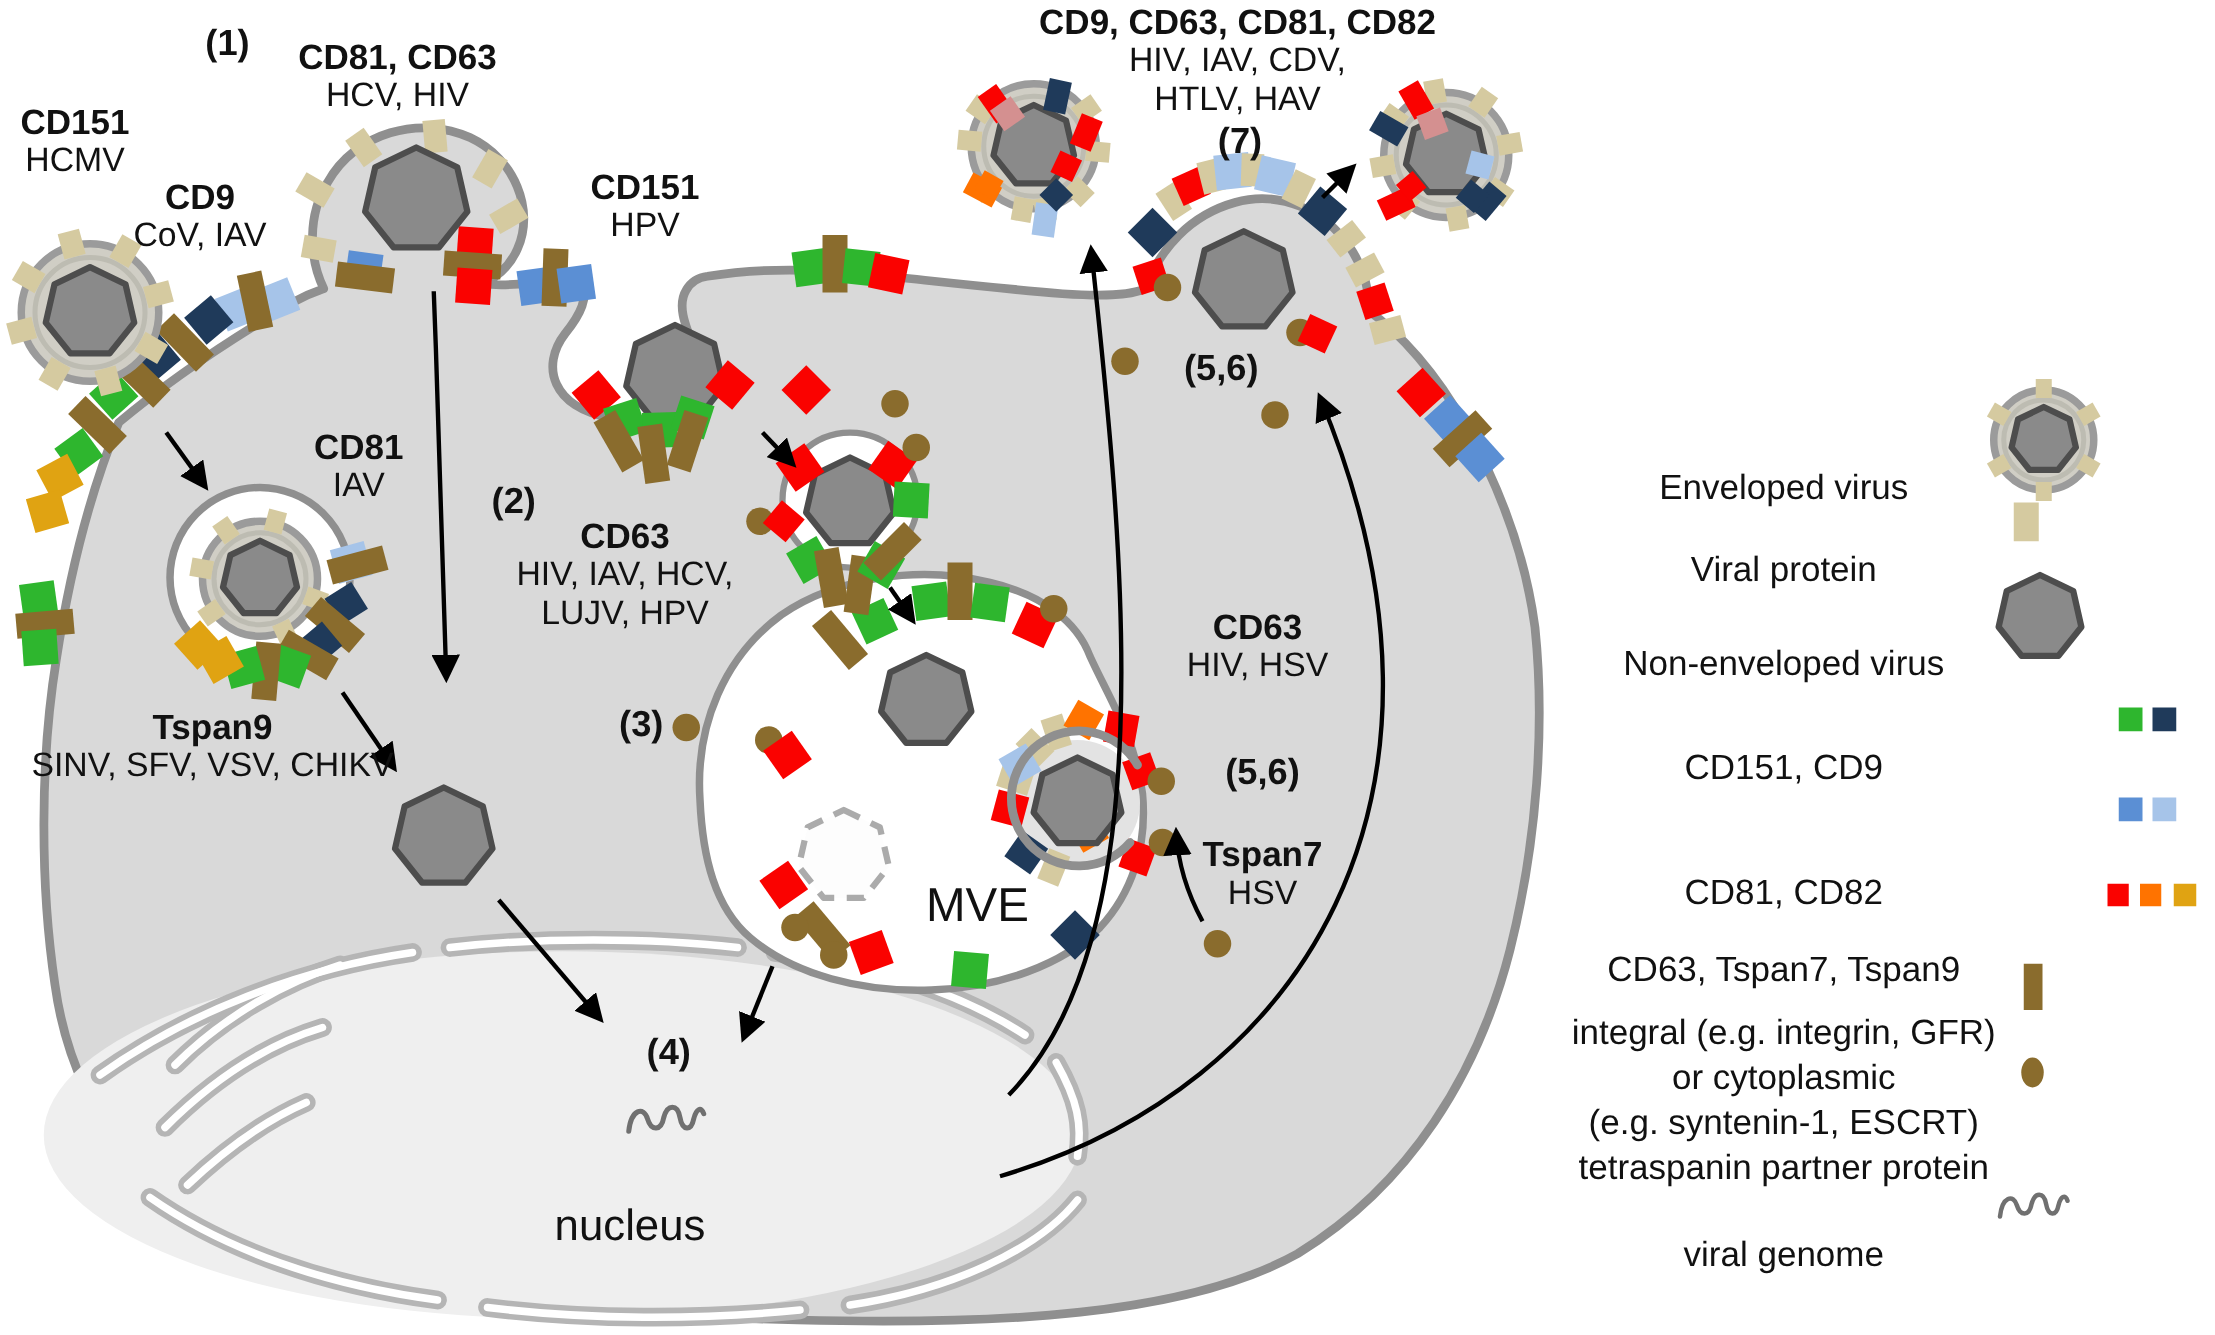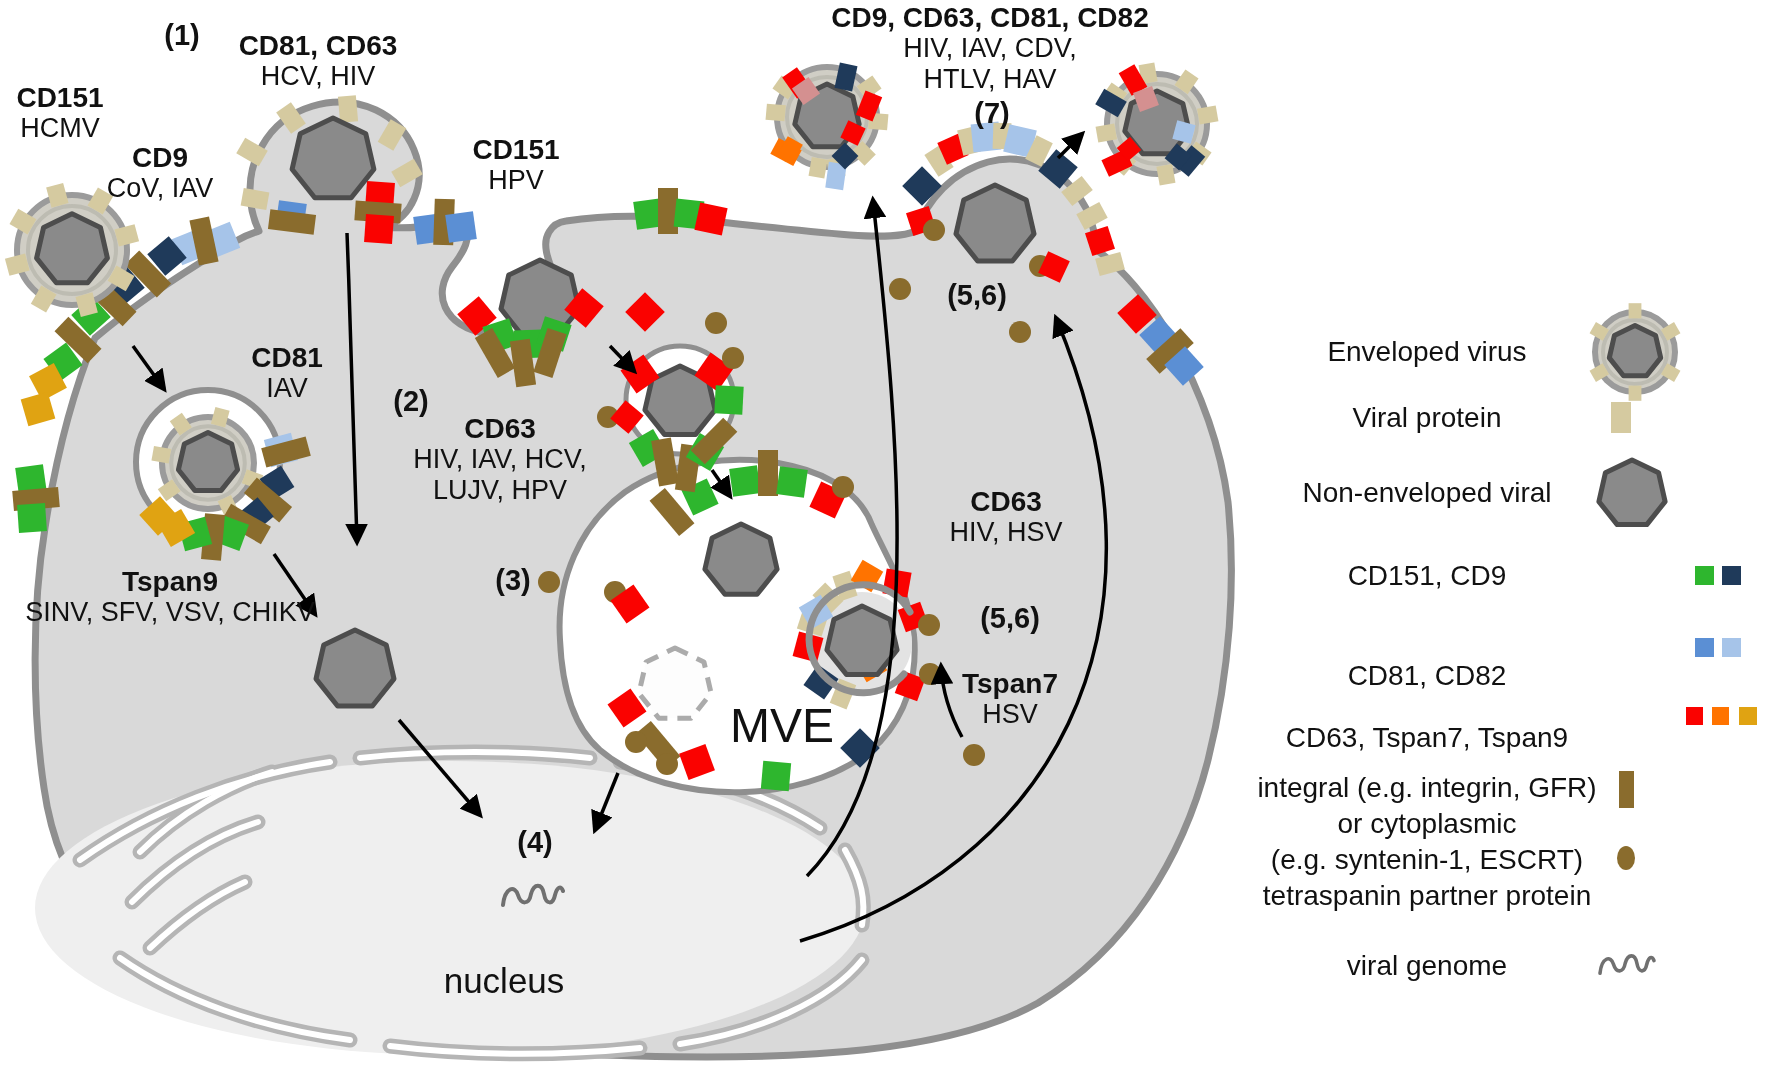--- a/index.html
+++ b/index.html
@@ -18,23 +18,23 @@
   .c-green{fill:var(--green);} .c-navy{fill:var(--navy);} .c-blue{fill:var(--blue);}
   .c-lightblue{fill:var(--lightblue);} .c-red{fill:var(--red);} .c-orange{fill:var(--orange);}
   .c-gold{fill:var(--gold);} .c-brown{fill:var(--brown);} .c-tan{fill:var(--tan);}
   .c-pink{fill:var(--pink);}
   .lbl{position:absolute;transform:translateX(-50%);text-align:center;
        font-size:27px;line-height:31px;white-space:nowrap;}
   .lbl .t{font-weight:700;font-size:28px;display:block;}
   .lbl .s{display:block;}
   .num{font-weight:700;font-size:29px;}
   .big{font-size:35px;}
-  .vbig{font-size:48px;}
+  .vbig{font-size:38px;}
   .leg{position:absolute;left:1147px;width:560px;text-align:center;
-       font-size:28px;line-height:36px;white-space:nowrap;}
+       font-size:28px;line-height:36px;white-space:nowrap;margin-top:38px;}
 </style>
 </head>
 <body>
 
 <svg id="scene" width="1772" height="1068" viewBox="0 0 1772 1068">
   <defs>
     <rect id="sq" x="-14" y="-14" width="28" height="28"></rect>
     <rect id="pr" x="-10" y="-23" width="20" height="46"></rect>
     <rect id="tabr" x="-9" y="-13" width="18" height="26"></rect>
     <circle id="dot" r="11"></circle>
@@ -444,21 +444,21 @@
 <div class="lbl num" style="left:977px;top:280px">(5,6)</div>
 <div class="lbl" style="left:990px;top:2px">
   <span class="t">CD9, CD63, CD81, CD82</span>
   <span class="s">HIV, IAV, CDV,</span>
   <span class="s">HTLV, HAV</span>
 </div>
 <div class="lbl num" style="left:992px;top:98px">(7)</div>
 
 <div class="leg" style="top:334px"><span>Enveloped virus</span></div>
 <div class="leg" style="top:400px"><span>Viral protein</span></div>
-<div class="leg" style="top:475px"><span>Non-enveloped viral</span></div>
+<div class="leg" style="top:475px"><span>Non-enveloped virus</span></div>
 <div class="leg" style="top:558px"><span>CD151, CD9</span></div>
 <div class="leg" style="top:658px"><span>CD81, CD82</span></div>
 <div class="leg" style="top:720px"><span>CD63, Tspan7, Tspan9</span></div>
 <div class="leg" style="top:770px">
   <span style="display:block">integral (e.g. integrin, GFR)</span>
   <span style="display:block">or cytoplasmic</span>
   <span style="display:block">(e.g. syntenin-1, ESCRT)</span>
   <span style="display:block">tetraspanin partner protein</span>
 </div>
 <div class="leg" style="top:948px"><span>viral genome</span></div>

